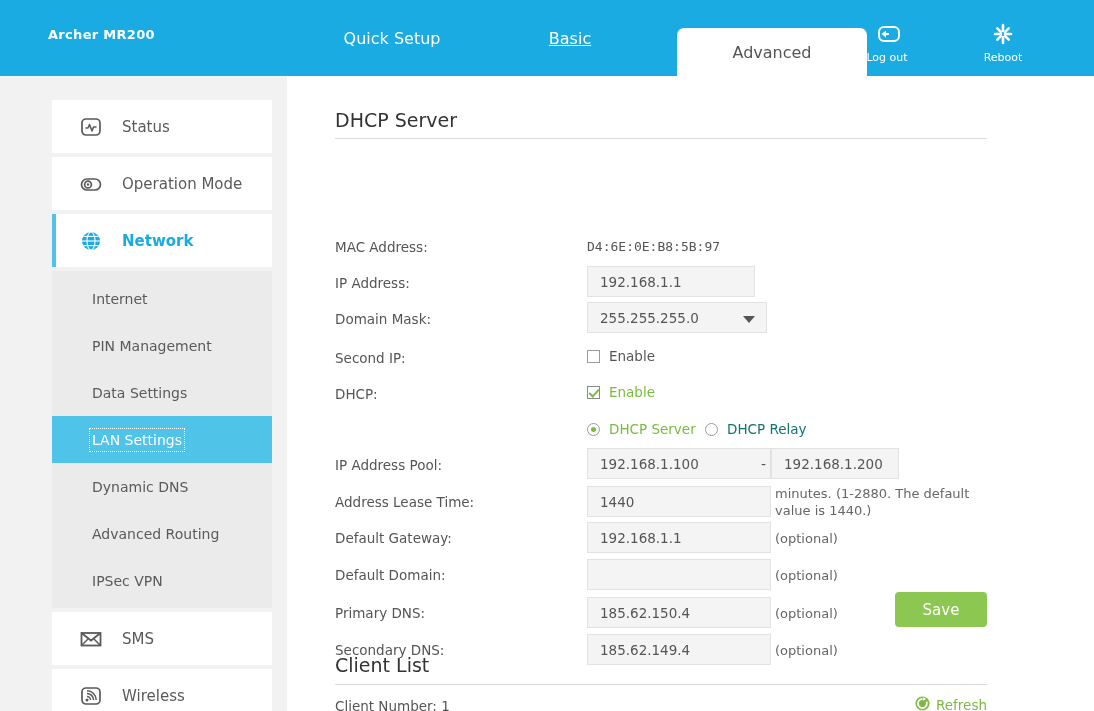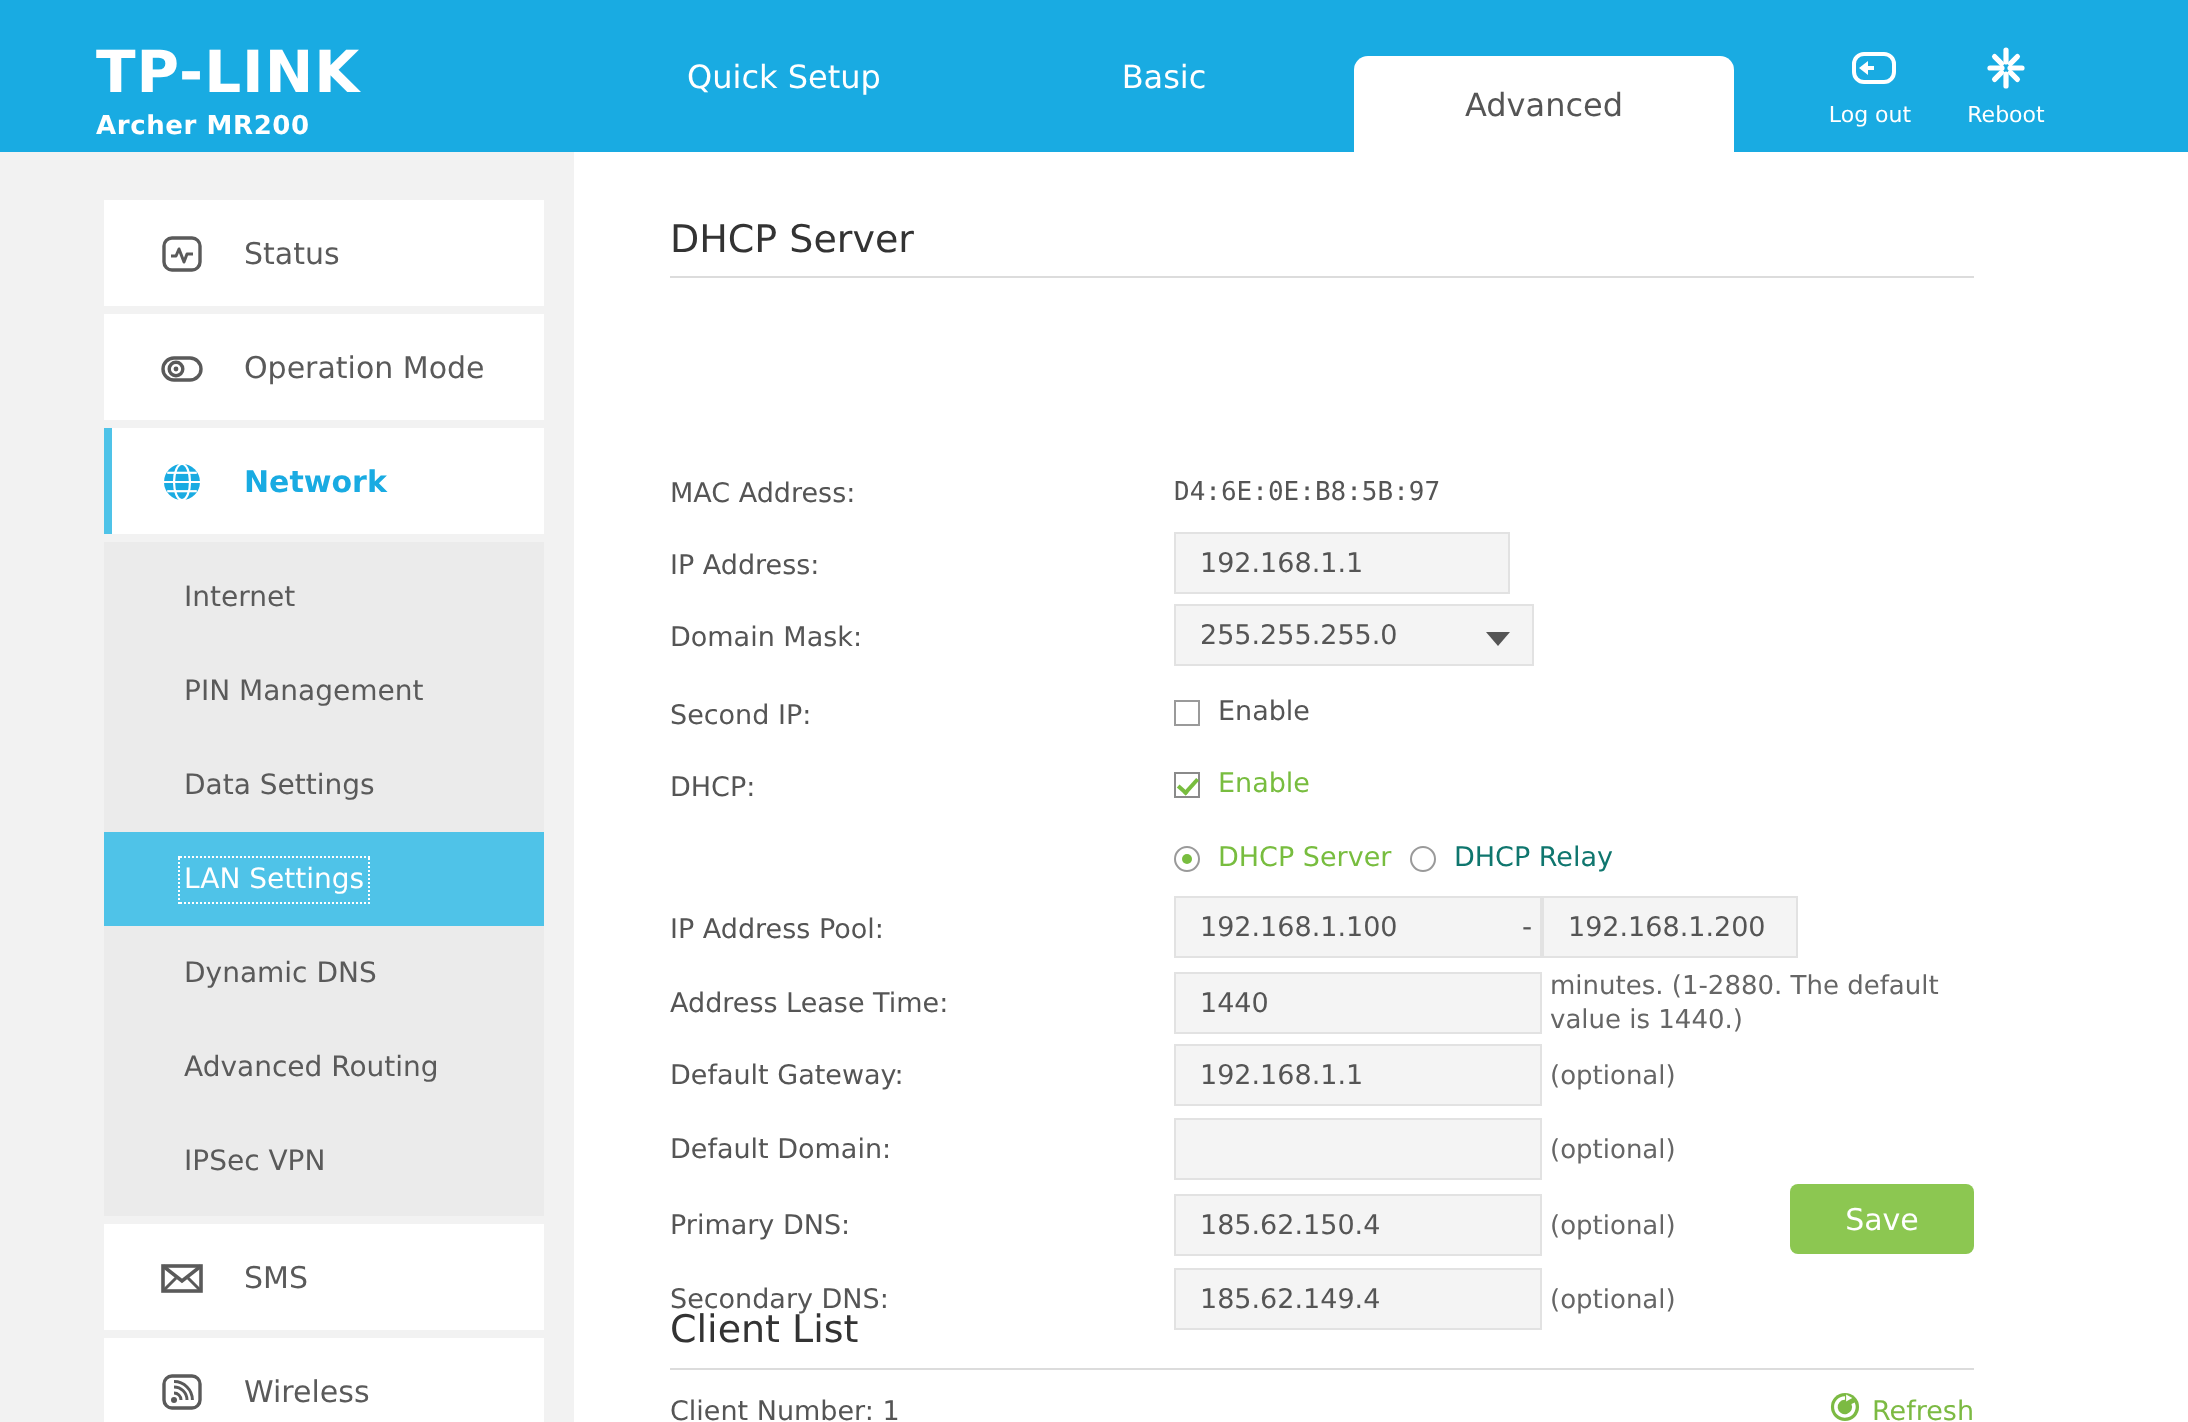--- a/index.html
+++ b/index.html
@@ -31,34 +31,34 @@
     margin-top: 5px; letter-spacing: 0.3px;
   }
 
   .nav-tab {
     position: absolute; top: 0; height: 76px;
     display: flex; align-items: center; justify-content: center;
     color: #ffffff; font-size: 16px;
     cursor: pointer;
   }
   .nav-tab.tab-quick { left: 322px; width: 140px; }
-  .nav-tab.tab-basic { left: 522px; width: 120px; }
+  .nav-tab.tab-basic { left: 510px; width: 120px; text-decoration: underline; }
   .nav-tab.tab-adv {
     left: 677px; width: 190px; top: 28px; height: 48px;
     background: #ffffff; color: #555555;
     border-radius: 7px 7px 0 0;
     font-size: 16px;
   }
 
   .hdr-action {
     position: absolute; top: 22px;
     width: 70px; text-align: center;
     color: #ffffff; cursor: pointer;
   }
-  .hdr-action.logout { left: 900px; }
+  .hdr-action.logout { left: 852px; }
   .hdr-action.reboot { left: 968px; }
   .hdr-action .ico { height: 26px; display: block; }
   .hdr-action .lbl { font-size: 11px; margin-top: 3px; display: block; }
 
   
   .sidebar {
     position: absolute; left: 0; top: 76px;
     width: 287px; height: 635px;
     background: #f2f2f2;
   }
@@ -231,21 +231,20 @@
     color: #7cba43; font-size: 13.5px;
     cursor: pointer;
   }
   .refresh .rtxt { margin-left: 6px; }
 </style>
 </head>
 <body>
 
 <div class="header">
   <div class="brand">
-    <div class="brand-name">TP-LINK</div>
     <div class="brand-model">Archer MR200</div>
   </div>
 
   <div class="nav-tab tab-quick">
     <span>Quick Setup</span>
   </div>
   <div class="nav-tab tab-basic">
     <span>Basic</span>
   </div>
   <div class="nav-tab tab-adv">

